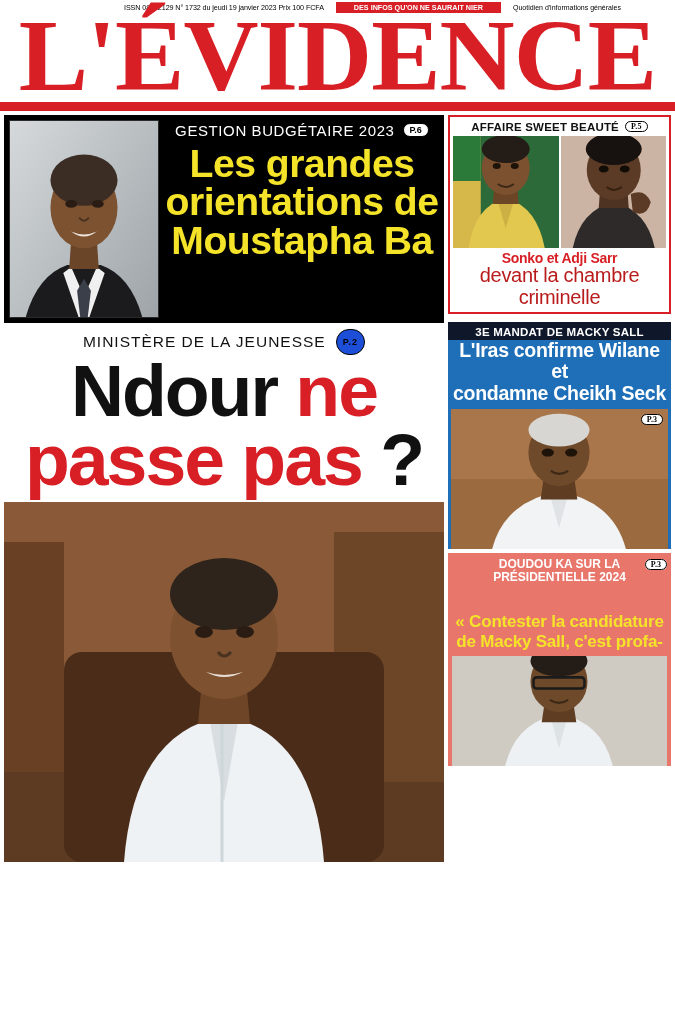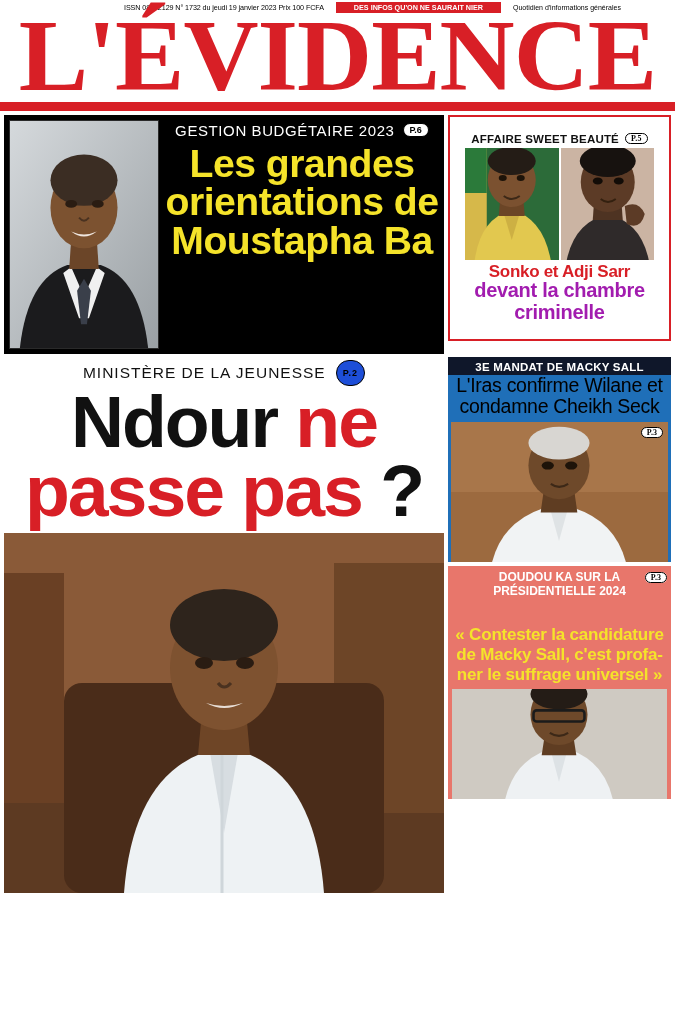--- a/index.html
+++ b/index.html
@@ -82,21 +82,21 @@
   .col-left { width: 440px; flex: none; }
   .col-right { width: 223px; flex: none; }
 
   
   .lead-black {
     background: #000;
     padding: 5px;
     box-sizing: border-box;
     display: flex;
     gap: 6px;
-    height: 239px;
+    height: 208px;
     position: relative;
   }
   .lead-photo {
     width: 150px;
     height: 100%;
     background: linear-gradient(160deg,#cfd3d6 0%, #b9bec2 45%, #9fa5a9 100%);
     border: 1px solid #2a2a2a;
     box-sizing: border-box;
     position: relative;
     overflow: hidden;
@@ -186,22 +186,22 @@
     height: 360px;
     background: linear-gradient(180deg,#8a5a3b 0%, #6d4429 40%, #4b2d1a 100%);
     position: relative;
     overflow: hidden;
   }
 
   
   .rbox {
     border: 2px solid #d81f26;
     box-sizing: border-box;
-    padding: 15px;
-    margin-bottom: 16px;
+    padding: 3px;
+    margin-bottom: 8px;
     background: #fff;
   }
   .rkicker {
     display: flex;
     align-items: center;
     justify-content: center;
     gap: 6px;
     font-size: 11.5px;
     font-weight: bold;
     letter-spacing: 0.2px;
@@ -224,30 +224,30 @@
     display: flex;
     gap: 2px;
   }
   .duo-photo > div { flex: 1; position: relative; overflow: hidden; }
   .ph-sonko { background: linear-gradient(160deg,#2f6b3a 0%, #1f4a28 60%, #143018 100%); }
   .ph-adji { background: linear-gradient(160deg,#d8b9a0 0%, #bb8f72 55%, #7e5a43 100%); }
 
   .rheadline-red {
     color: #d81f26;
     font-weight: bold;
-    font-size: 17px;
+    font-size: 14px;
     text-align: center;
     line-height: 1.05;
     margin-top: 3px;
     white-space: nowrap;
     letter-spacing: -0.3px;
   }
   .rheadline-black {
-    color: #a21caf;
-    font-weight: bold;
+    color: #b91c1c;
+    font-weight: normal;
     font-size: 20px;
     text-align: center;
     line-height: 1.08;
     white-space: nowrap;
     letter-spacing: -0.3px;
   }
 
   .rbox-blue {
     background: #1f6fb8;
     border: none;
@@ -257,22 +257,22 @@
   .blue-kicker {
     background: #0f172a;
     color: #fff;
     font-weight: bold;
     font-size: 11.5px;
     text-align: center;
     padding: 4px 2px 2px 2px;
     letter-spacing: 0.2px;
   }
   .blue-headline {
-    color: #000000;
-    font-weight: normal;
+    color: #ffffff;
+    font-weight: bold;
     font-size: 19.5px;
     line-height: 1.12;
     text-align: center;
     padding: 0 3px 4px 3px;
     letter-spacing: -0.3px;
   }
   .blue-photo {
     height: 140px;
     margin: 0 3px 3px 3px;
     background: linear-gradient(170deg,#b6794a 0%, #8d5a34 50%, #5c3a22 100%);
@@ -491,21 +491,20 @@
         <div class="pink-kicker">
           <span class="pink-badge-wrap">
             <span class="pagebadge-sm">P.3</span>
           </span>
           <span>DOUDOU KA SUR LA</span><br>
           <span>PRÉSIDENTIELLE 2024</span>
         </div>
         <div class="pink-headline">
           <div>« Contester la candidature</div>
           <div>de Macky Sall, c'est profa-</div>
-          <div>ner le suffrage universel »</div>
         </div>
         <div class="pink-photo">
           <svg viewBox="0 0 211 110" preserveAspectRatio="xMidYMid slice" style="width:100%;height:100%">
             <rect width="211" height="110" fill="#cfcac2"></rect>
             <path d="M52 110 Q62 66 105 58 Q148 66 158 110 Z" fill="#eef1f3"></path>
             <path d="M96 58 L105 92 L114 58 Z" fill="#dde2e5"></path>
             <path d="M92 40 L118 40 L122 66 L88 66 Z" fill="#5f3d22"></path>
             <ellipse cx="105" cy="26" rx="28" ry="30" fill="#6e492a"></ellipse>
             <ellipse cx="105" cy="6" rx="28" ry="15" fill="#241c16"></ellipse>
             <rect x="80" y="22" width="50" height="11" rx="3" fill="none" stroke="#1b1b1b" stroke-width="2.5"></rect>

